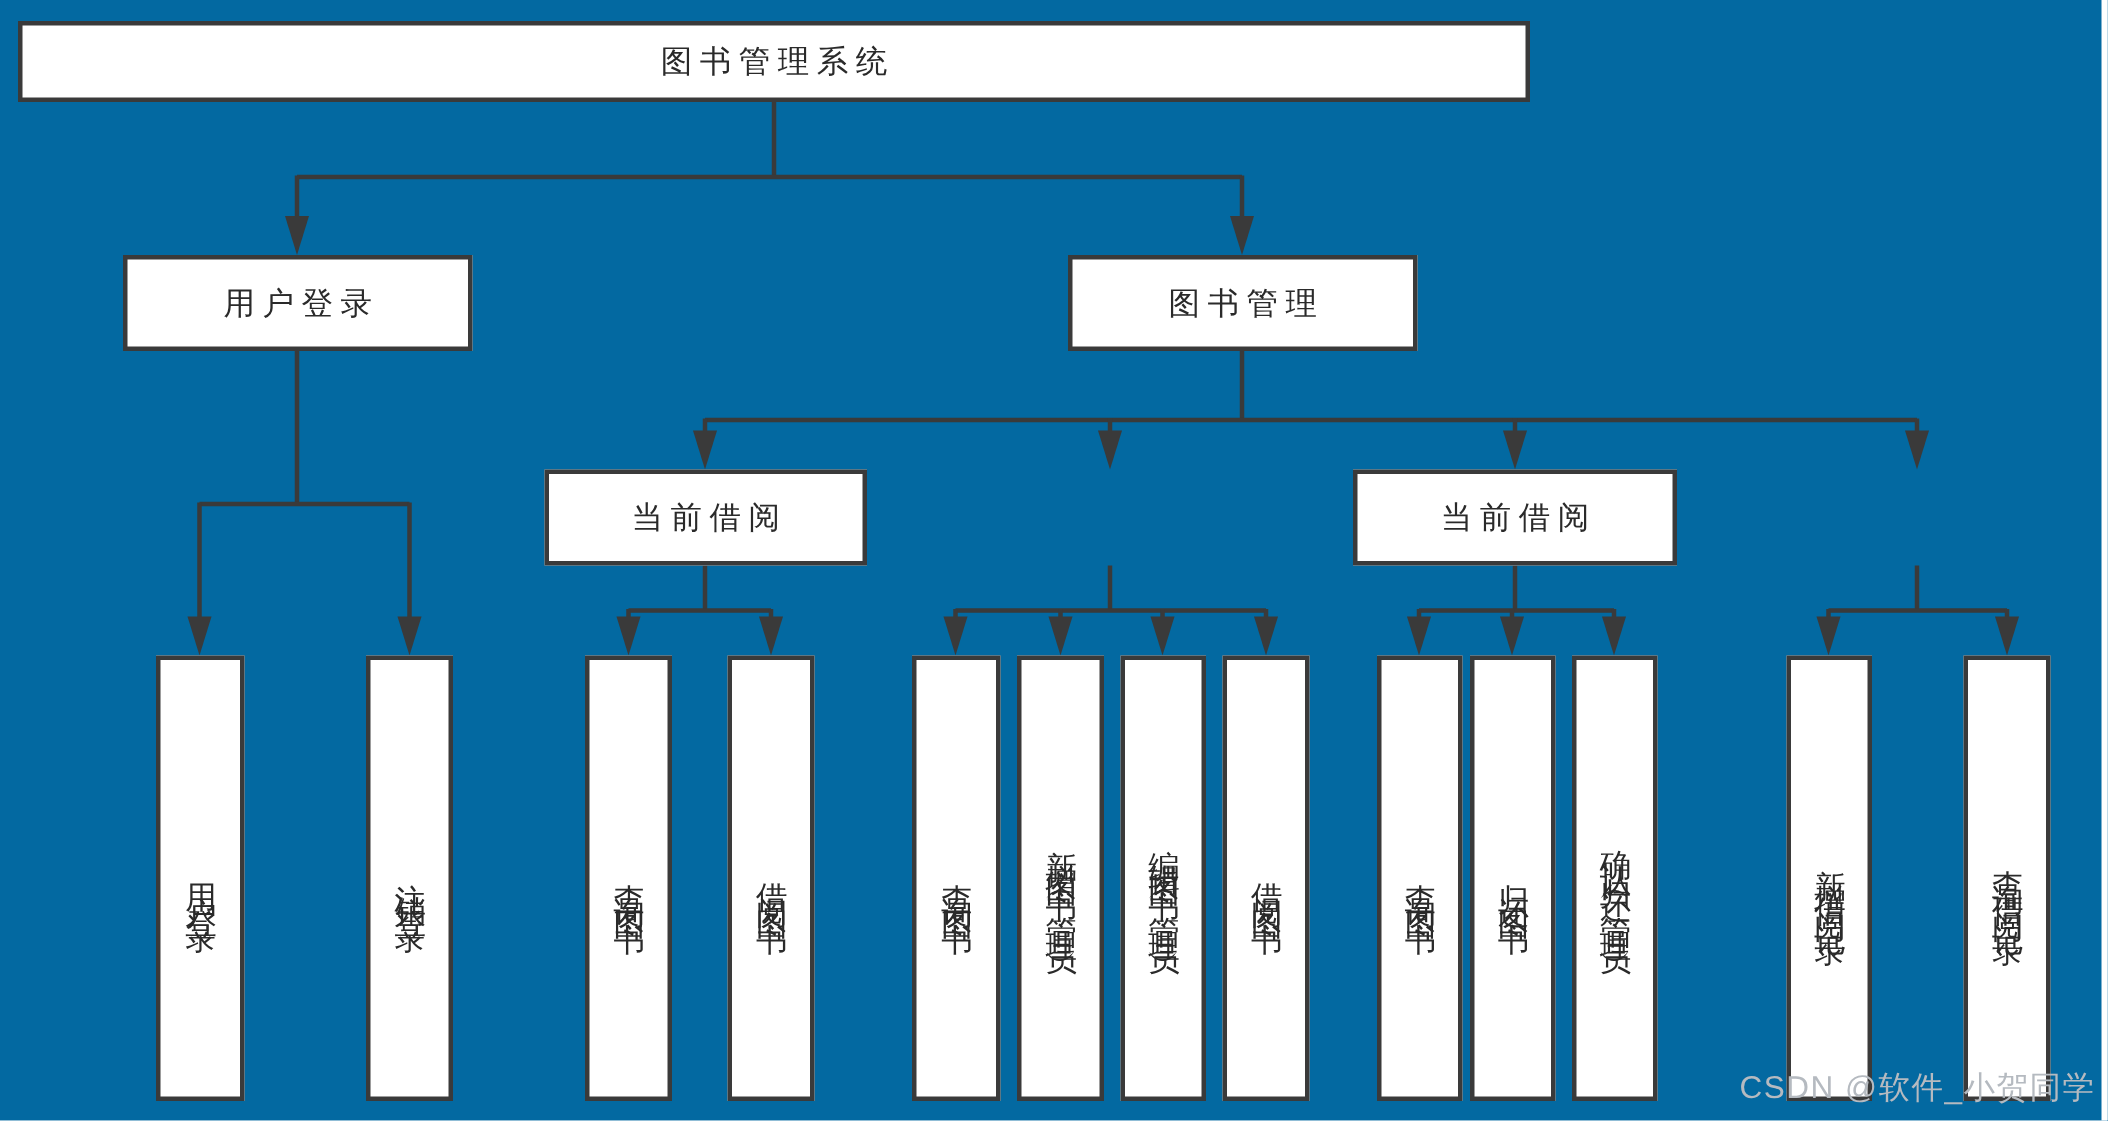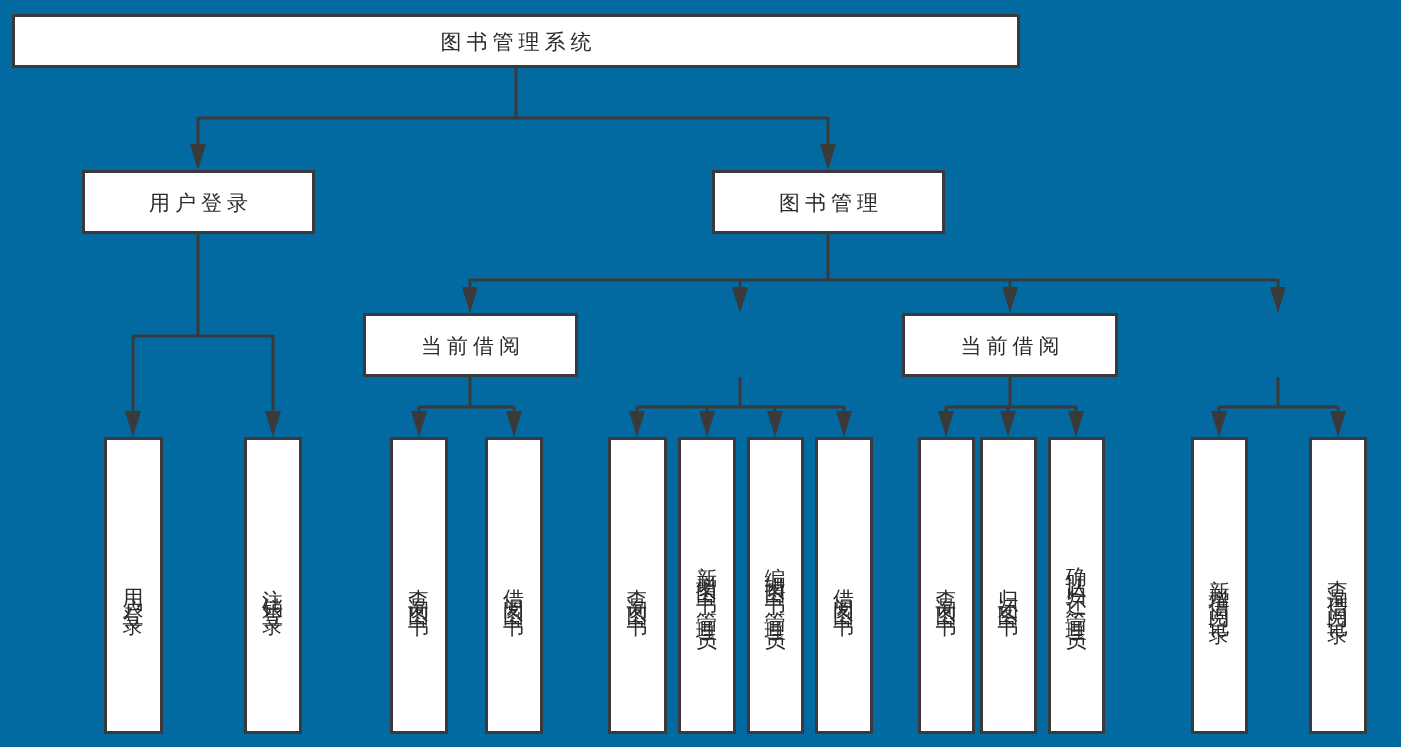--- a/index.html
+++ b/index.html
@@ -115,13 +115,14 @@
   <div class="box vbox" style="left:747px;top:437px;width:57px;height:297px">编辑图书（管理员）</div>
   <div class="box vbox" style="left:815px;top:437px;width:58px;height:297px">借阅图书</div>
 
   <div class="box vbox" style="left:918px;top:437px;width:57px;height:297px">查询图书</div>
   <div class="box vbox" style="left:980px;top:437px;width:57px;height:297px">归还图书</div>
   <div class="box vbox" style="left:1048px;top:437px;width:57px;height:297px">确认归还（管理员）</div>
 
   <div class="box vbox" style="left:1191px;top:437px;width:57px;height:297px">新增借阅记录</div>
   <div class="box vbox" style="left:1309px;top:437px;width:58px;height:297px">查询借阅记录</div>
 
+  <div class="watermark">CSDN @软件_小贺同学</div>
 </div>
 
 </body></html>

